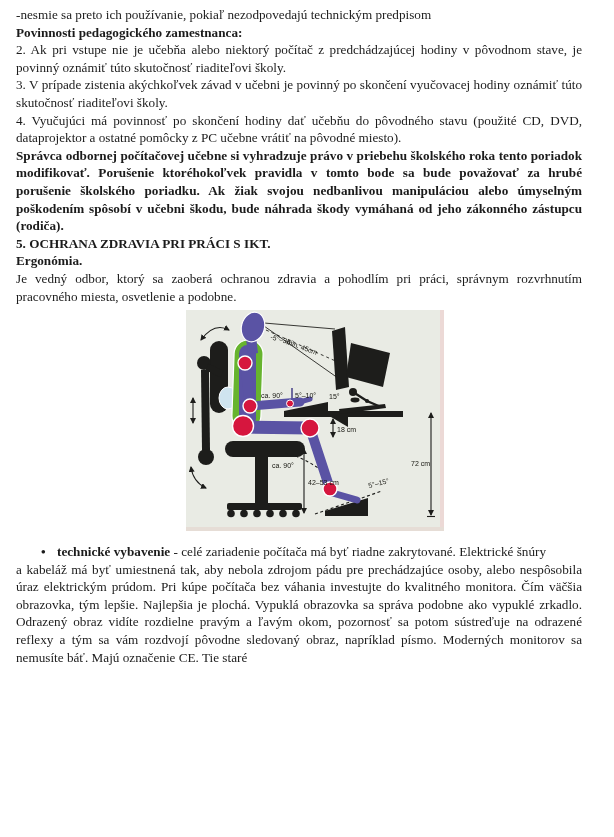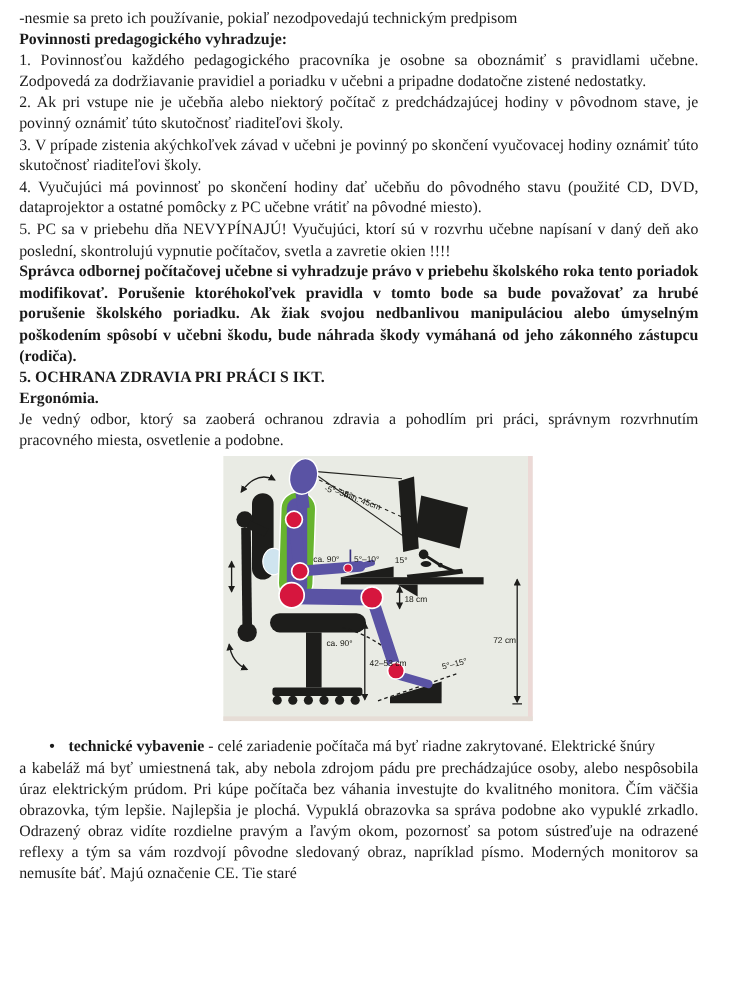--- a/index.html
+++ b/index.html
@@ -15,26 +15,24 @@
   .bullet-dot{position:absolute;left:25px;top:0;font-weight:700;}
   .figure-wrap{margin:5px 0 12px 170px;width:258px;height:221px;}
   svg text{font-family:"Liberation Sans","DejaVu Sans",sans-serif;font-size:7px;fill:#15150f;}
 </style>
 </head>
 <body>
 
 <div class="doc">
 
   <p>-nesmie sa preto ich používanie, pokiaľ nezodpovedajú technickým predpisom</p>
-  <p class="b">Povinnosti predagogického vyhradzuje:</p>
-  <p>1. Povinnosťou každého pedagogického pracovníka je osobne sa oboznámiť s pravidlami učebne. Zodpovedá za dodržiavanie pravidiel a poriadku v učebni a pripadne dodatočne zistené nedostatky.</p>
+  <p class="b">Povinnosti pedagogického zamestnanca:</p>
   <p>2. Ak pri vstupe nie je učebňa alebo niektorý počítač z predchádzajúcej hodiny v pôvodnom stave, je povinný oznámiť túto skutočnosť riaditeľovi školy.</p>
   <p>3. V prípade zistenia akýchkoľvek závad v učebni je povinný po skončení vyučovacej hodiny oznámiť túto skutočnosť riaditeľovi školy.</p>
   <p>4. Vyučujúci má povinnosť po skončení hodiny dať učebňu do pôvodného stavu (použité CD, DVD, dataprojektor a ostatné pomôcky z PC učebne vrátiť na pôvodné miesto).</p>
-  <p>5. PC sa v priebehu dňa NEVYPÍNAJÚ! Vyučujúci, ktorí sú v rozvrhu učebne napísaní v daný deň ako poslední, skontrolujú vypnutie počítačov, svetla a zavretie okien !!!!</p>
 
   <p class="b sp">Správca odbornej počítačovej učebne si vyhradzuje právo v priebehu školského roka tento poriadok modifikovať. Porušenie ktoréhokoľvek pravidla v tomto bode sa bude považovať za hrubé porušenie školského poriadku. Ak žiak svojou nedbanlivou manipuláciou alebo úmyselným poškodením spôsobí v učebni škodu, bude náhrada škody vymáhaná od jeho zákonného zástupcu (rodiča).</p>
 
   <p class="b sp center">5. OCHRANA ZDRAVIA PRI PRÁCI S IKT.</p>
   <p class="b">Ergonómia.</p>
   <p>Je vedný odbor, ktorý sa zaoberá ochranou zdravia a pohodlím pri práci, správnym rozvrhnutím pracovného miesta, osvetlenie a podobne.</p>
 
   <div class="figure-wrap">
     <svg viewBox="0 0 258 221" width="258" height="221">
       <defs>

